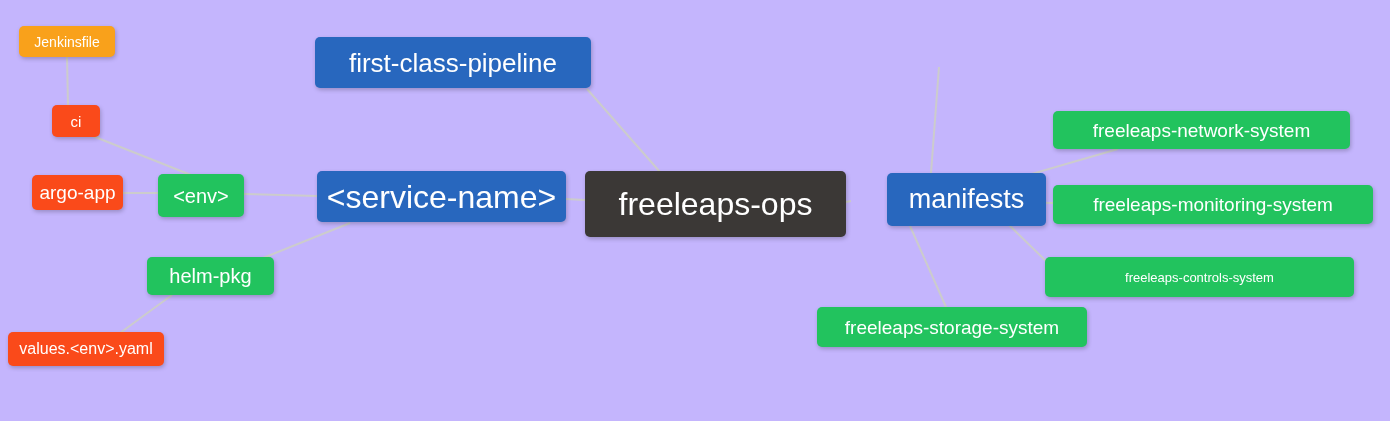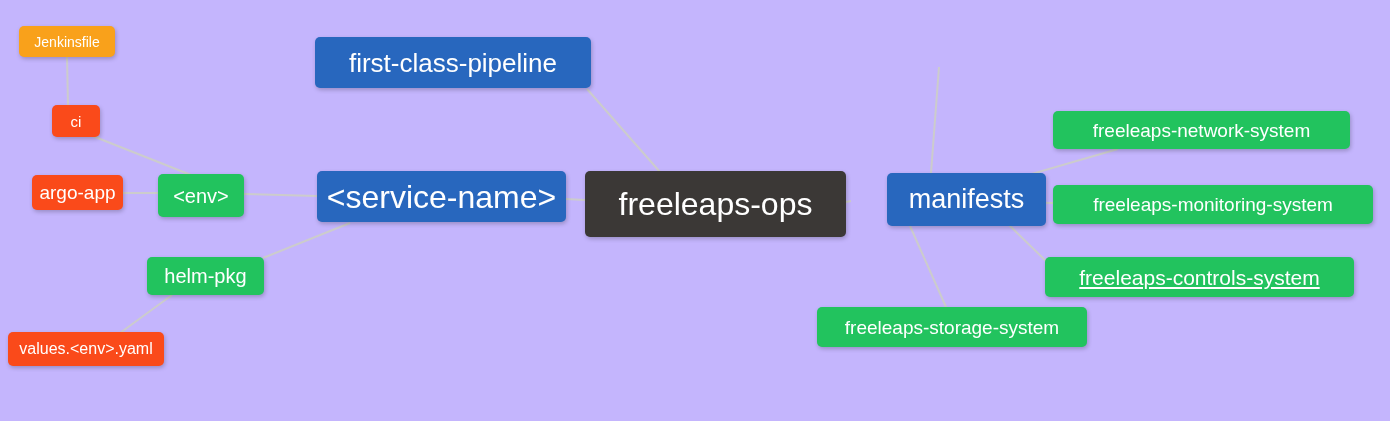--- a/index.html
+++ b/index.html
@@ -64,24 +64,24 @@
       <line x1="1011" y1="180" x2="1118" y2="149" stroke="#cccccc" stroke-width="2"></line>
       <line x1="1010" y1="202" x2="1053" y2="203" stroke="#cccccc" stroke-width="2"></line>
       <line x1="1008" y1="224" x2="1047" y2="262" stroke="#cccccc" stroke-width="2"></line>
       <line x1="910" y1="226" x2="946" y2="307" stroke="#cccccc" stroke-width="2"></line>
     </svg>
   <div class="node-layer">
       <div class="node" style="left: 19px; top: 26px; width: 96px; height: 31px; font-size: 14px; background: rgb(249, 161, 27); color: rgb(255, 255, 255);">Jenkinsfile</div>
       <div class="node" style="left: 52px; top: 105px; width: 48px; height: 32px; font-size: 15px; background: rgb(250, 74, 26); color: rgb(255, 255, 255);">ci</div>
       <div class="node" style="left: 32px; top: 175px; width: 91px; height: 35px; font-size: 19px; background: rgb(250, 74, 26); color: rgb(255, 255, 255);">argo-app</div>
       <div class="node" style="left: 158px; top: 174px; width: 86px; height: 43px; font-size: 20px; background: rgb(34, 195, 94); color: rgb(255, 255, 255);">&lt;env&gt;</div>
-      <div class="node" style="left: 147px; top: 257px; width: 117px; height: 38px; font-size: 20px; background: rgb(34, 195, 94); color: rgb(255, 255, 255);">helm-pkg</div>
+      <div class="node" style="left: 147px; top: 257px; width: 127px; height: 38px; font-size: 20px; background: rgb(34, 195, 94); color: rgb(255, 255, 255);">helm-pkg</div>
       <div class="node" style="left: 8px; top: 332px; width: 156px; height: 34px; font-size: 16px; background: rgb(250, 74, 26); color: rgb(255, 255, 255);">values.&lt;env&gt;.yaml</div>
       <div class="node" style="left: 315px; top: 37px; width: 276px; height: 51px; font-size: 26px; background: rgb(40, 103, 190); color: rgb(255, 255, 255);">first-class-pipeline</div>
       <div class="node" style="left: 317px; top: 171px; width: 249px; height: 51px; font-size: 32px; background: rgb(40, 103, 190); color: rgb(255, 255, 255);">&lt;service-name&gt;</div>
       <div class="node" style="left: 585px; top: 171px; width: 261px; height: 66px; font-size: 32px; background: rgb(59, 56, 54); color: rgb(255, 255, 255);">freeleaps-ops</div>
       <div class="node" style="left: 851px; top: 173px; width: 159px; height: 53px; font-size: 27px; background: rgb(40, 103, 190); color: rgb(255, 255, 255); margin-left: 36px;">manifests</div>
       <div class="node" style="left: 1053px; top: 111px; width: 297px; height: 38px; font-size: 19px; background: rgb(34, 195, 94); color: rgb(255, 255, 255);">freeleaps-network-system</div>
       <div class="node" style="left: 1053px; top: 185px; width: 320px; height: 39px; font-size: 19px; background: rgb(34, 195, 94); color: rgb(255, 255, 255);">freeleaps-monitoring-system</div>
-      <div class="node" style="left: 1045px; top: 257px; width: 309px; height: 40px; font-size: 21px; background: rgb(34, 195, 94); color: rgb(255, 255, 255); text-decoration: underline;">freeleaps-controls-system</div>
+      <div class="node" style="left: 1045px; top: 257px; width: 309px; height: 40px; font-size: 13px; background: rgb(34, 195, 94); color: rgb(255, 255, 255);">freeleaps-controls-system</div>
       <div class="node" style="left: 817px; top: 307px; width: 270px; height: 40px; font-size: 19px; background: rgb(34, 195, 94); color: rgb(255, 255, 255); text-align: right;">freeleaps-storage-system</div>
     </div>
 </div>
 
 </body></html>

